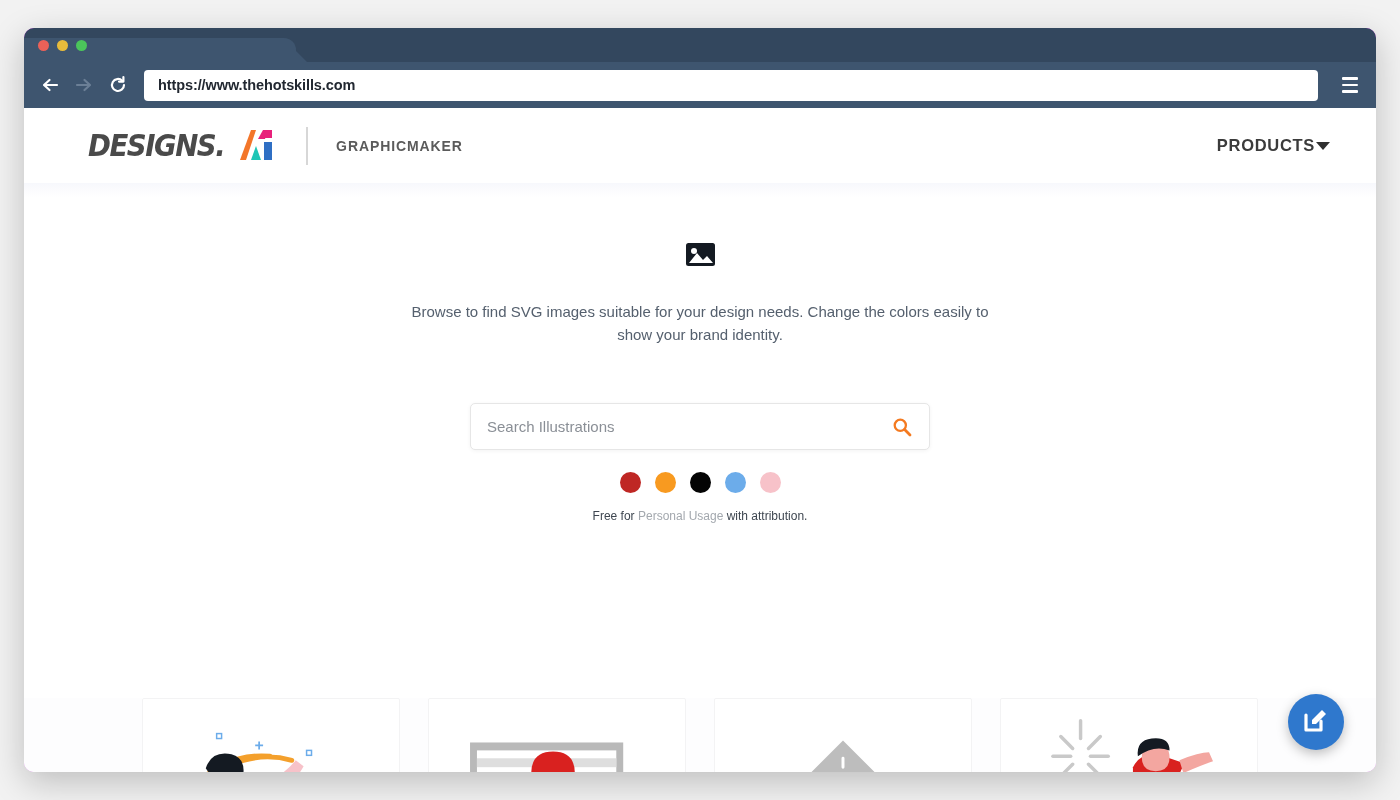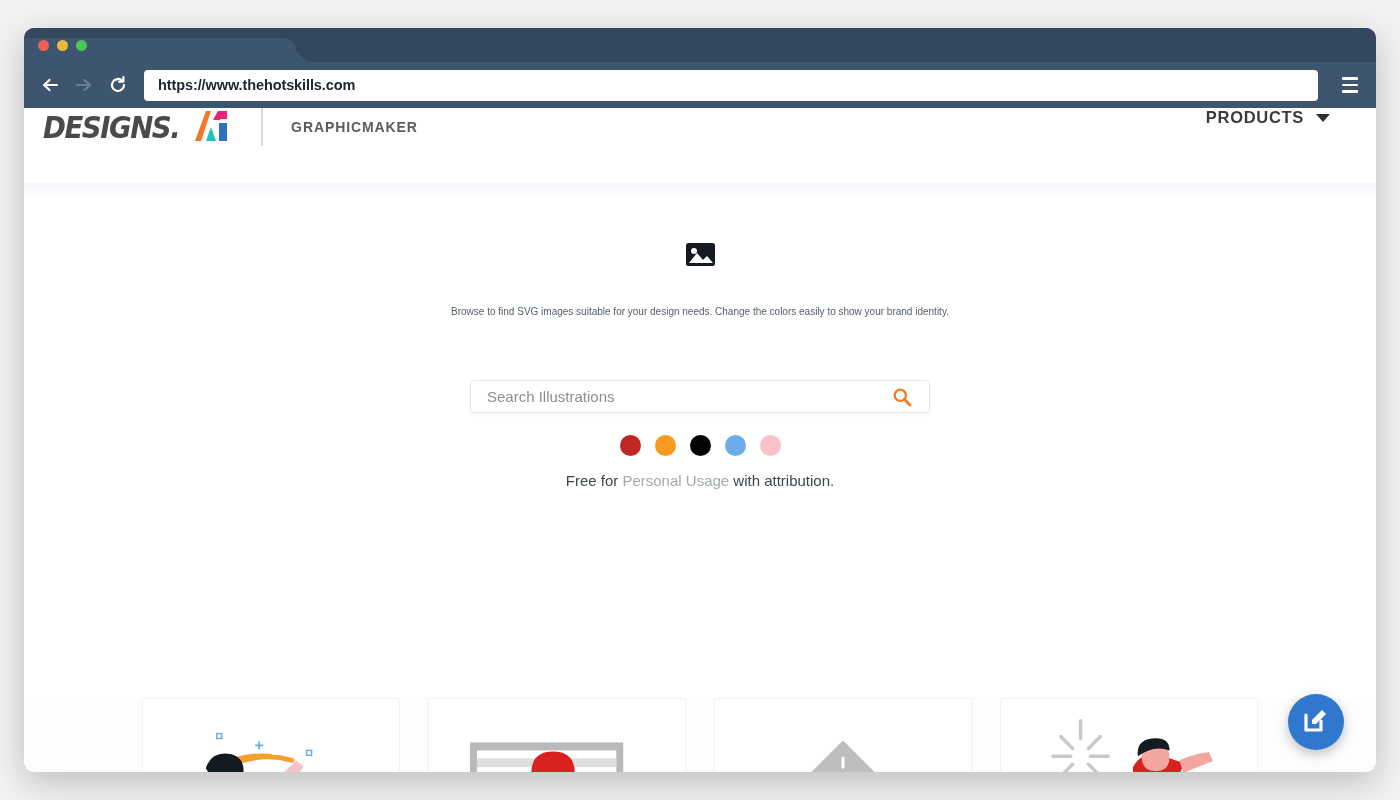--- a/index.html
+++ b/index.html
@@ -112,22 +112,22 @@
     height: 664px;
     background: #ffffff;
     overflow: hidden;
   }
 
   
   #site-header {
     height: 75px;
     background: #ffffff;
     display: flex;
-    align-items: flex-start;
-    padding: 0 46px 0 19px;
+    align-items: center;
+    padding: 0 46px 0 64px;
   }
   #brand { display: flex; align-items: center; gap: 0; }
   #logo-wordmark {
     font-size: 30px;
     font-weight: bold;
     font-style: italic;
     letter-spacing: -1.6px;
     color: #4a4a4a;
     font-family: "DejaVu Sans", sans-serif;
     transform: scaleX(0.92);
@@ -140,21 +140,21 @@
     margin: 0 28px 0 28px;
   }
   #product-name {
     font-size: 14px;
     font-weight: bold;
     letter-spacing: 0.9px;
     color: #5b5b5b;
   }
   #nav-right { margin-left: auto; display: flex; align-items: center; }
   #products-menu {
-    display: flex; align-items: center; gap: 12px;
+    display: flex; align-items: center; gap: 1px;
     font-size: 16.5px; font-weight: bold;
     letter-spacing: 0.7px;
     color: #3b3b3b;
   }
   .caret {
     width: 0; height: 0;
     border-left: 7px solid transparent;
     border-right: 7px solid transparent;
     border-top: 8px solid #2f2f2f;
   }
@@ -169,30 +169,30 @@
     font-size: 29px;
     font-weight: normal;
     letter-spacing: 2.2px;
     color: #2d3a4a;
   }
   #image-icon { display: block; }
 
   #hero-desc {
     margin: 26px auto 4px auto;
     width: 600px;
-    font-size: 10px;
+    font-size: 15px;
     line-height: 23px;
     color: #55606e;
   }
 
   
   #search-wrap {
     margin: 57px auto 0 auto;
     width: 460px;
-    height: 33px;
+    height: 47px;
     background: #ffffff;
     border: 1px solid #e6e6e6;
     border-radius: 5px;
     box-shadow: 0 1px 4px rgba(0,0,0,0.05);
     display: flex;
     align-items: center;
     padding: 0 16px 0 10px;
   }
   #search-input {
     flex: 1 1 auto;
@@ -210,21 +210,21 @@
   #swatches {
     margin: 22px auto 0 auto;
     display: flex;
     justify-content: center;
     gap: 14px;
   }
   .swatch { width: 21px; height: 21px; border-radius: 50%; display:block; }
 
   #attribution {
     margin-top: 16px;
-    font-size: 15px;
+    font-size: 12px;
     color: #3e4650;
   }
   #attribution .muted { color: #a3a8ae; }
 
   
   #gallery {
     position: absolute;
     left: 0; right: 0;
     top: 590px;
     height: 74px;

